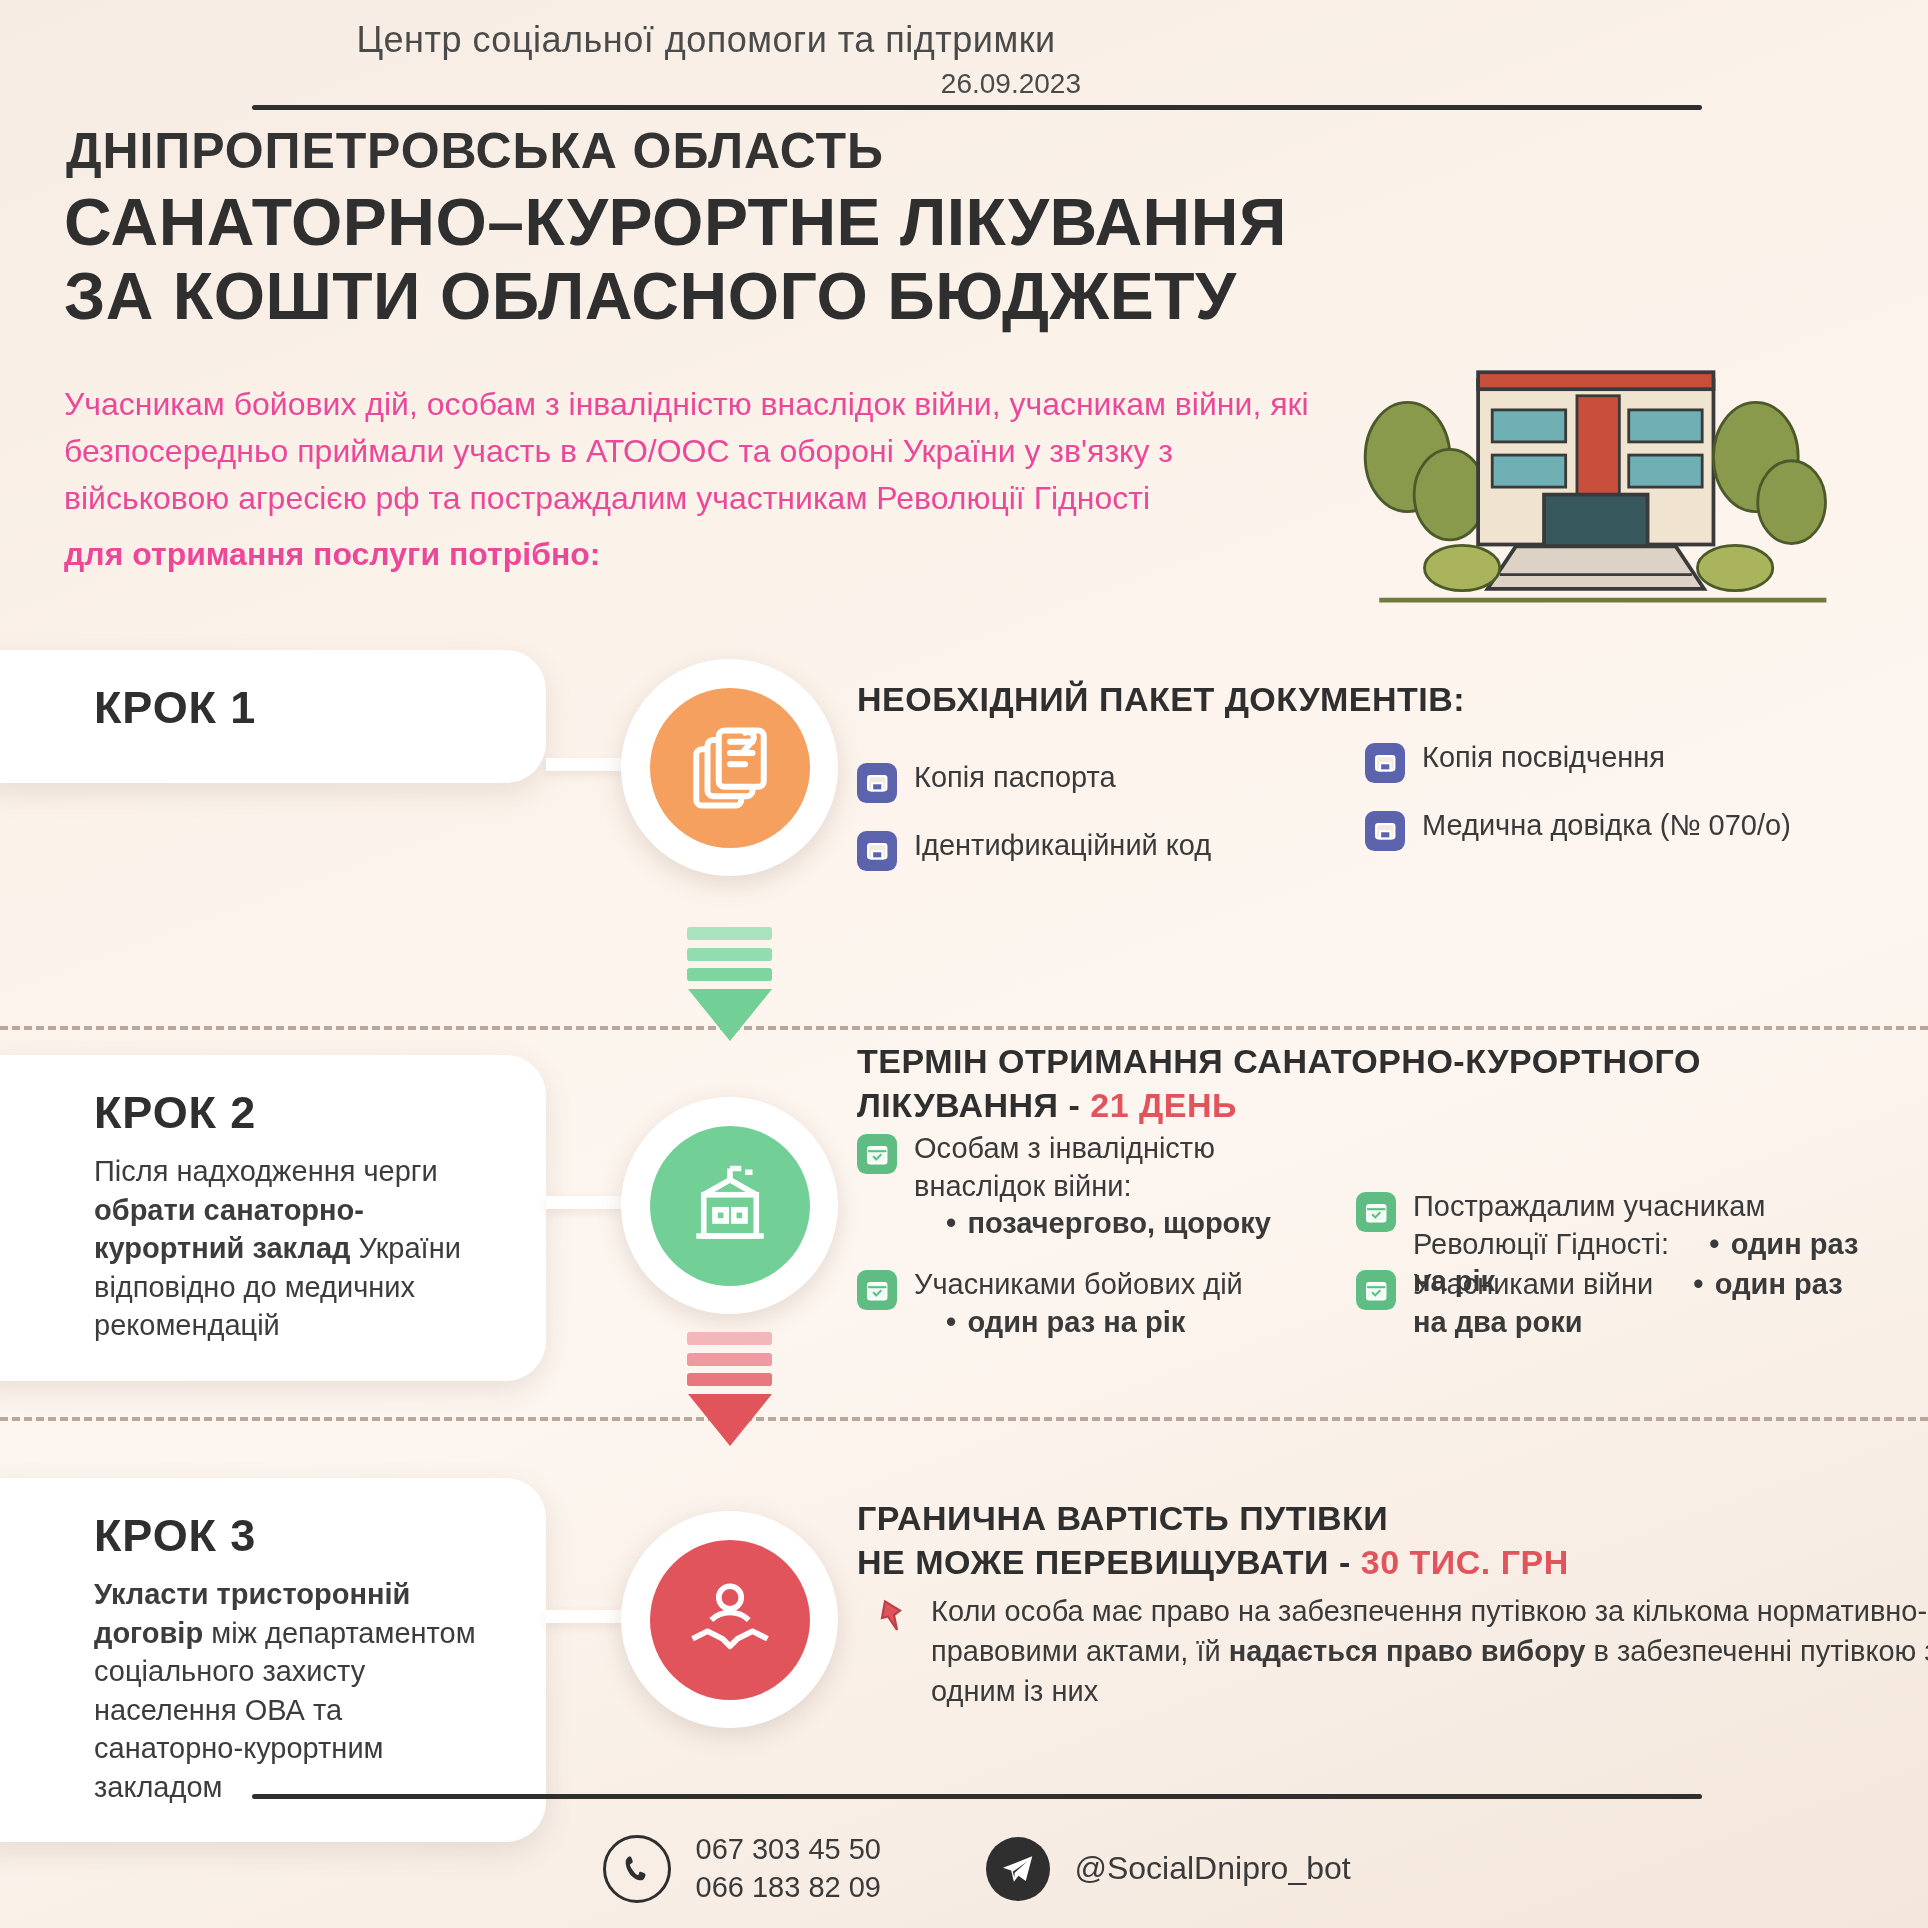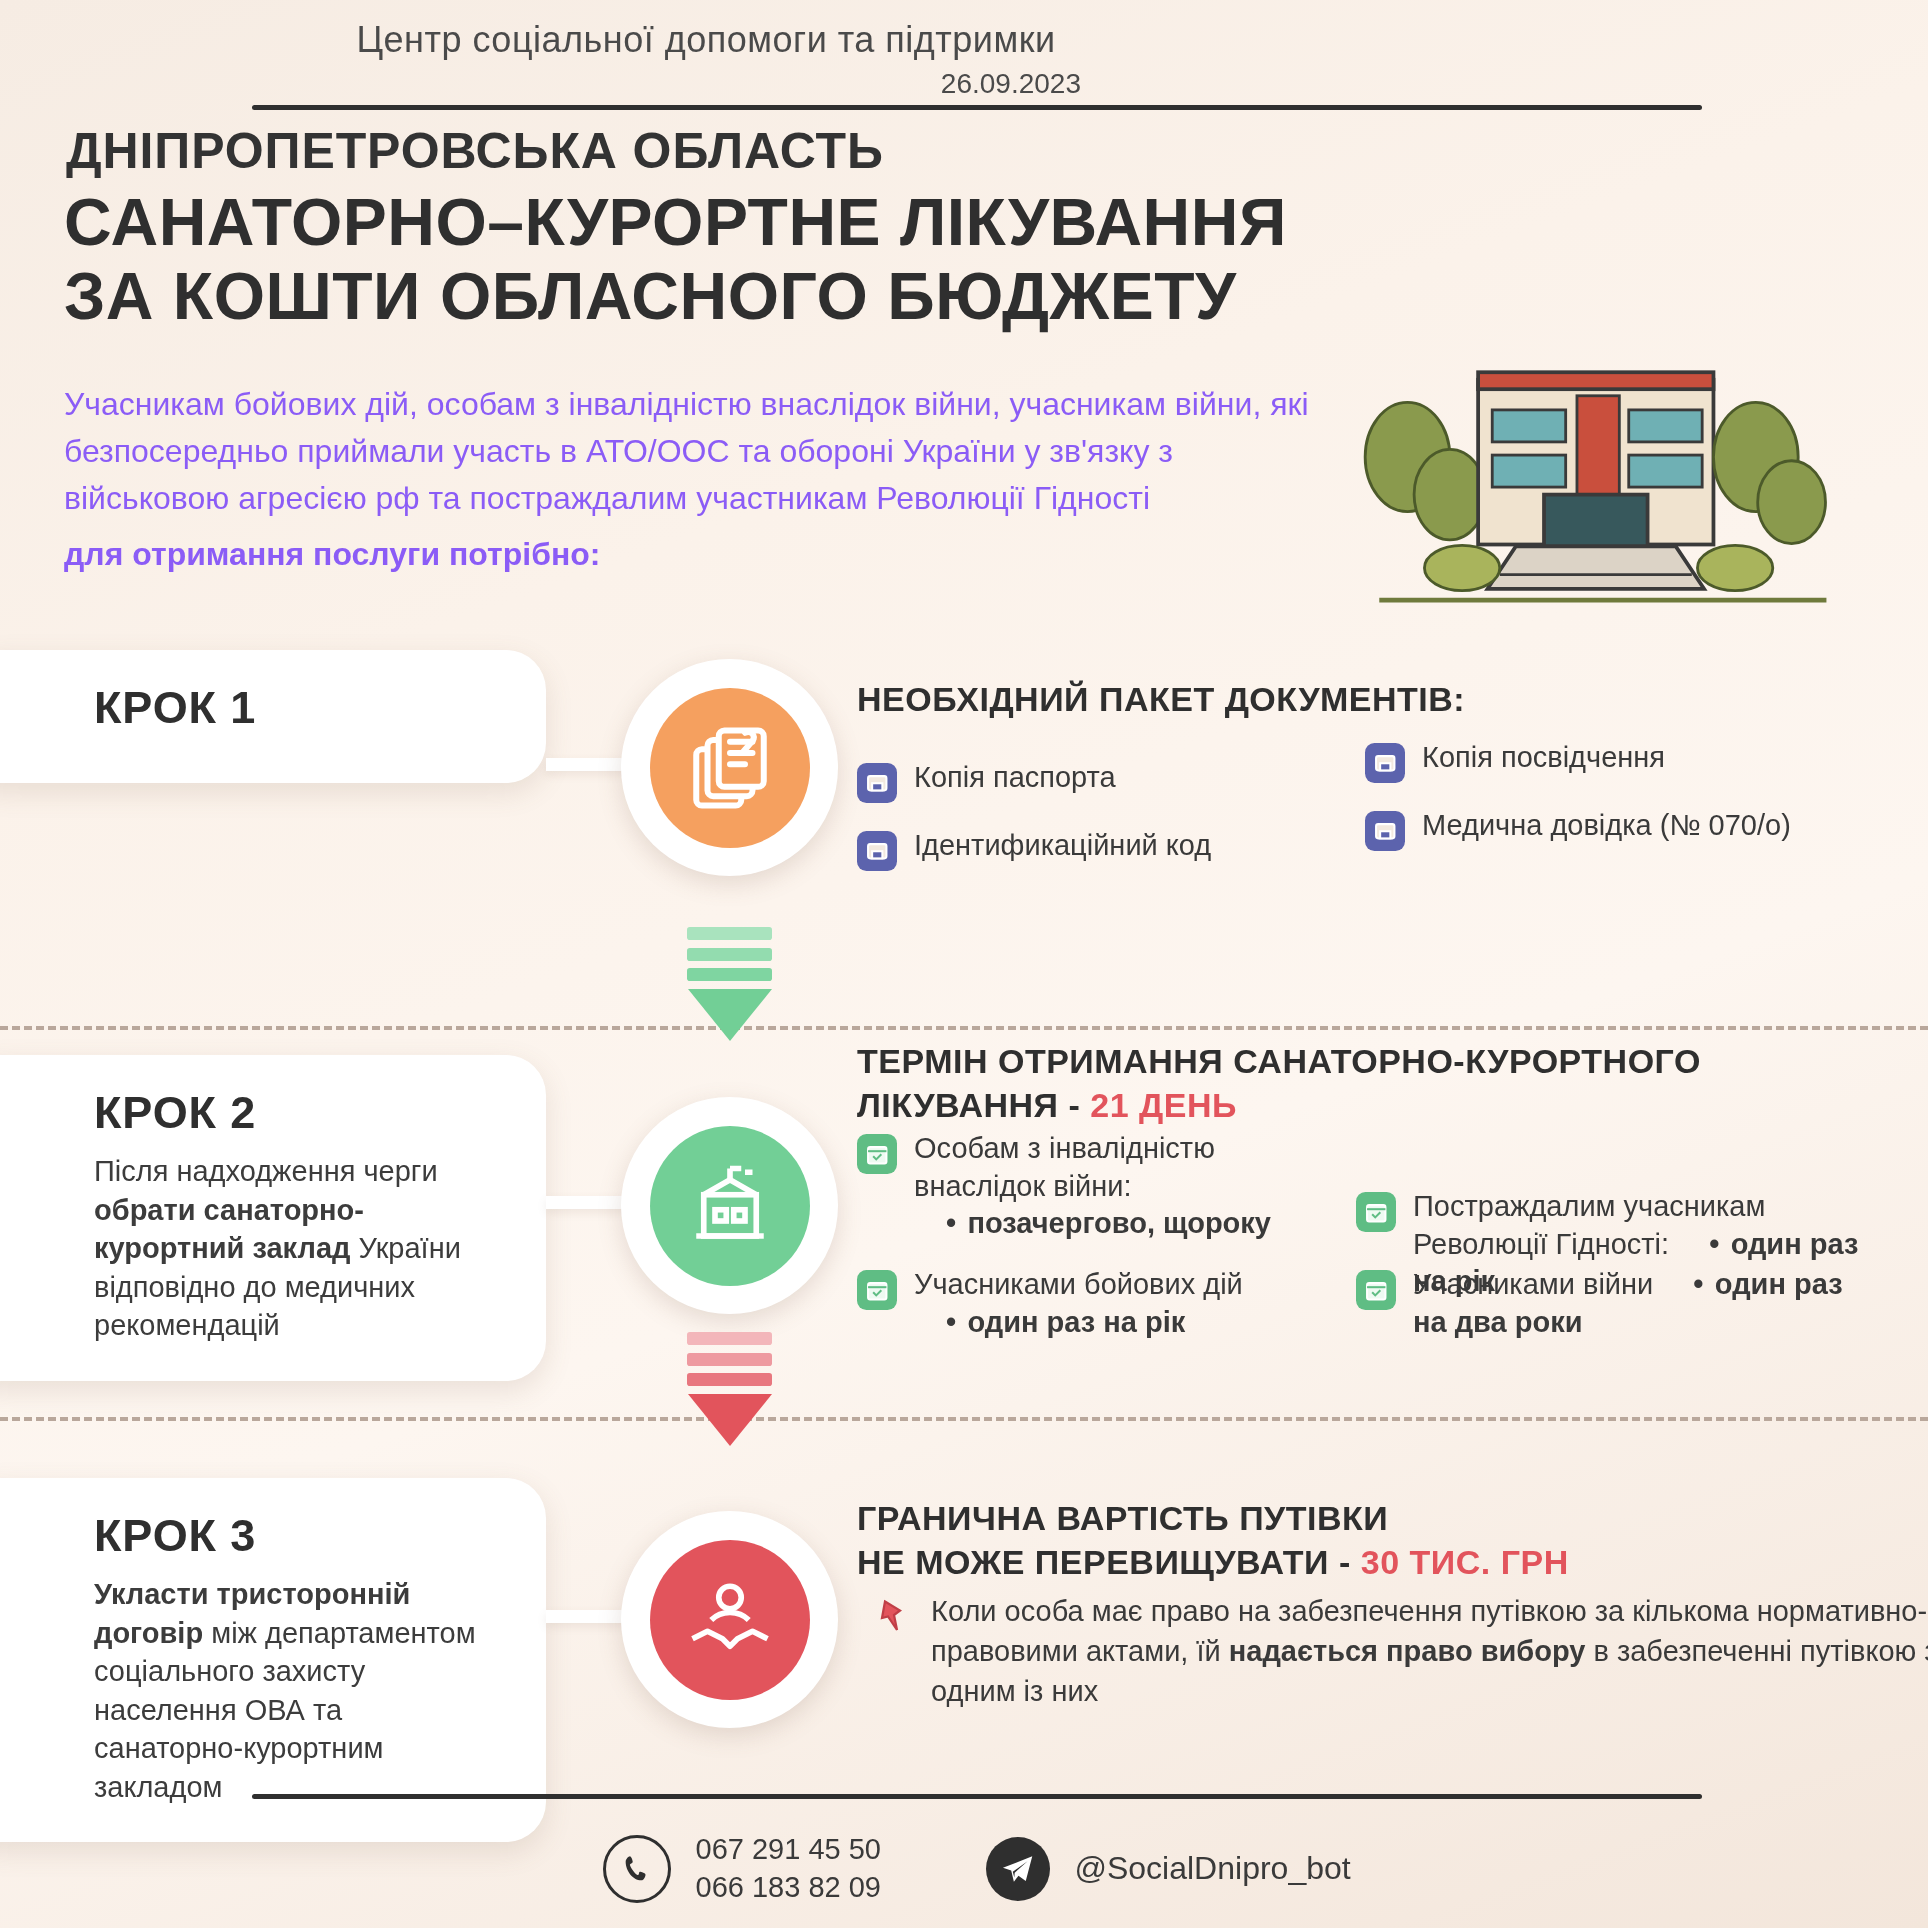--- a/index.html
+++ b/index.html
@@ -26,21 +26,21 @@
     position:absolute;left:252px;top:105px;width:1450px;height:4.7px;background:#2f2f2f;border-radius:2.8px;
   }
   .h-region{
     position:absolute;left:66px;top:122px;font-size:50px;font-weight:bold;color:#333;letter-spacing:0.9px;
   }
   .h-main{
     position:absolute;left:64px;top:186px;font-size:66px;font-weight:bold;color:#2f2f2f;
     line-height:1.12;letter-spacing:0.5px;
   }
   .intro{
-    position:absolute;left:64px;top:381px;width:1252px;font-size:32px;line-height:1.47;color:#8b5cf6;
+    position:absolute;left:64px;top:381px;width:1252px;font-size:32px;line-height:1.47;color:#ec4899;
   }
   .intro .b{font-weight:bold;display:block;margin-top:9.4px;}
 
   
   .building{position:absolute;left:1351px;top:344px;width:499px;height:273px;}
 
   
   .card{
     position:absolute;left:-38px;background:#fff;border-radius:40px;
     box-shadow:0 9.4px 28px rgba(120,90,70,.14);
@@ -349,21 +349,21 @@
   </div>
 
   <div class="ftr-rule"></div>
   <div class="ftr">
     <span class="ic-ring">
       <svg viewBox="0 0 24 24" width="34" height="34" fill="#2f2f2f">
           <path d="M7 3c1 0 2 3 2 4s-2 1-2 2 3 6 5 7 1-2 2-2 4 1 4 2-1 4-3 4C9 20 4 13 4 7c0-2 2-4 3-4z"></path>
         </svg>
     </span>
     <span class="phones">
-      <div>067 291 45 50</div>
+      <div>067 303 45 50</div>
       <div>066 183 82 09</div>
     </span>
     <span style="display:inline-block;width:56px"></span>
     <span class="tg-round">
       <svg viewBox="0 0 24 24" width="38" height="38" fill="#ffffff">
           <path d="M21 4L2.5 11.2l5.2 1.8L9.4 20l2.9-3.8 4.6 3.4L21 4zM9.9 14.3l-.2 3.1-1-3.6L18 7.1l-8.1 7.2z"></path>
         </svg>
     </span>
     <span class="tg">@SocialDnipro_bot</span>
   </div>

